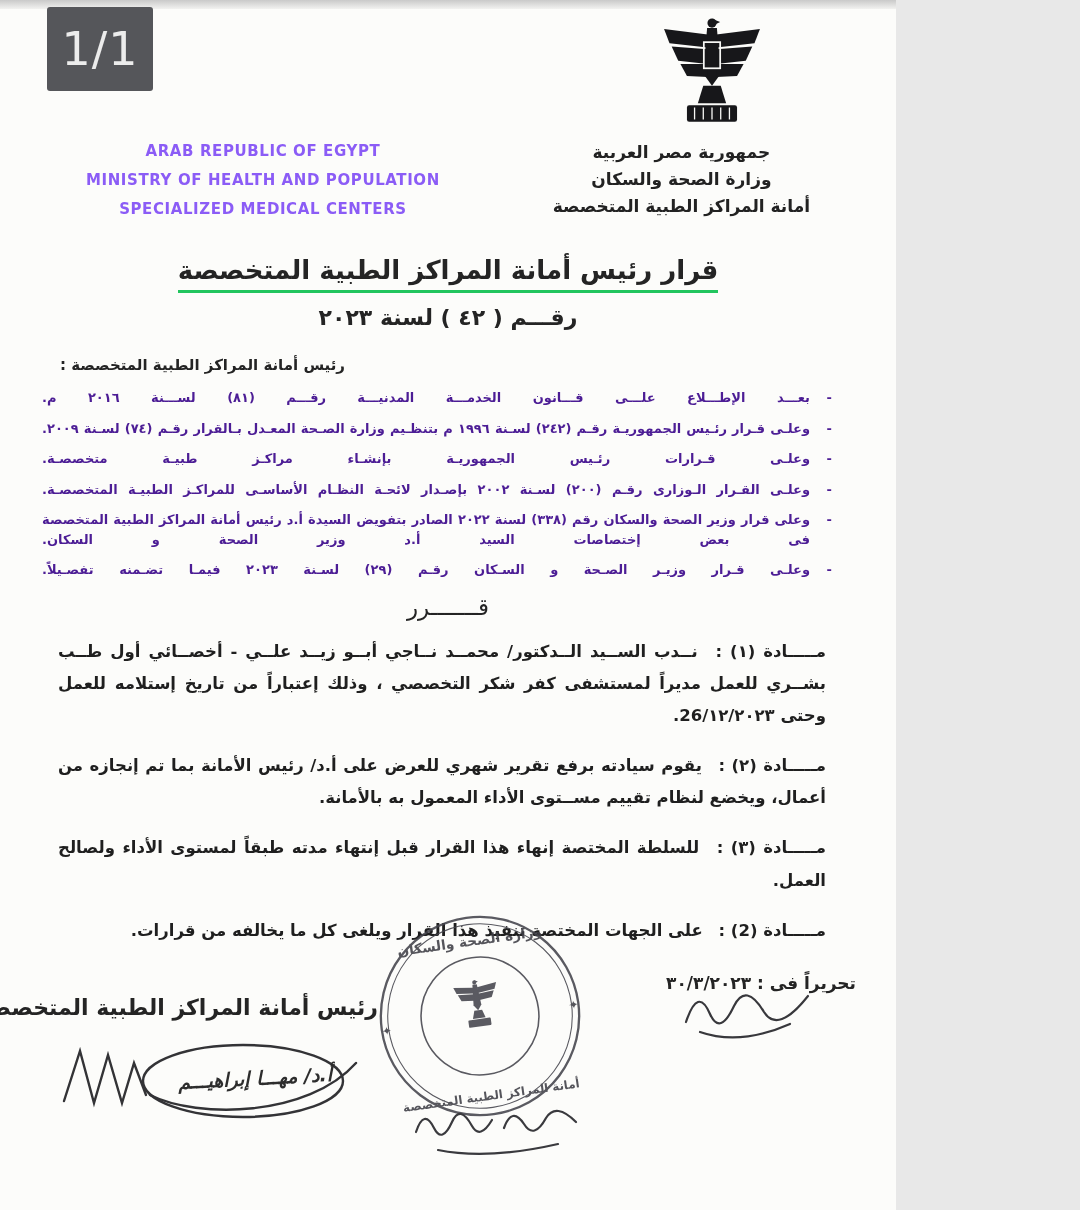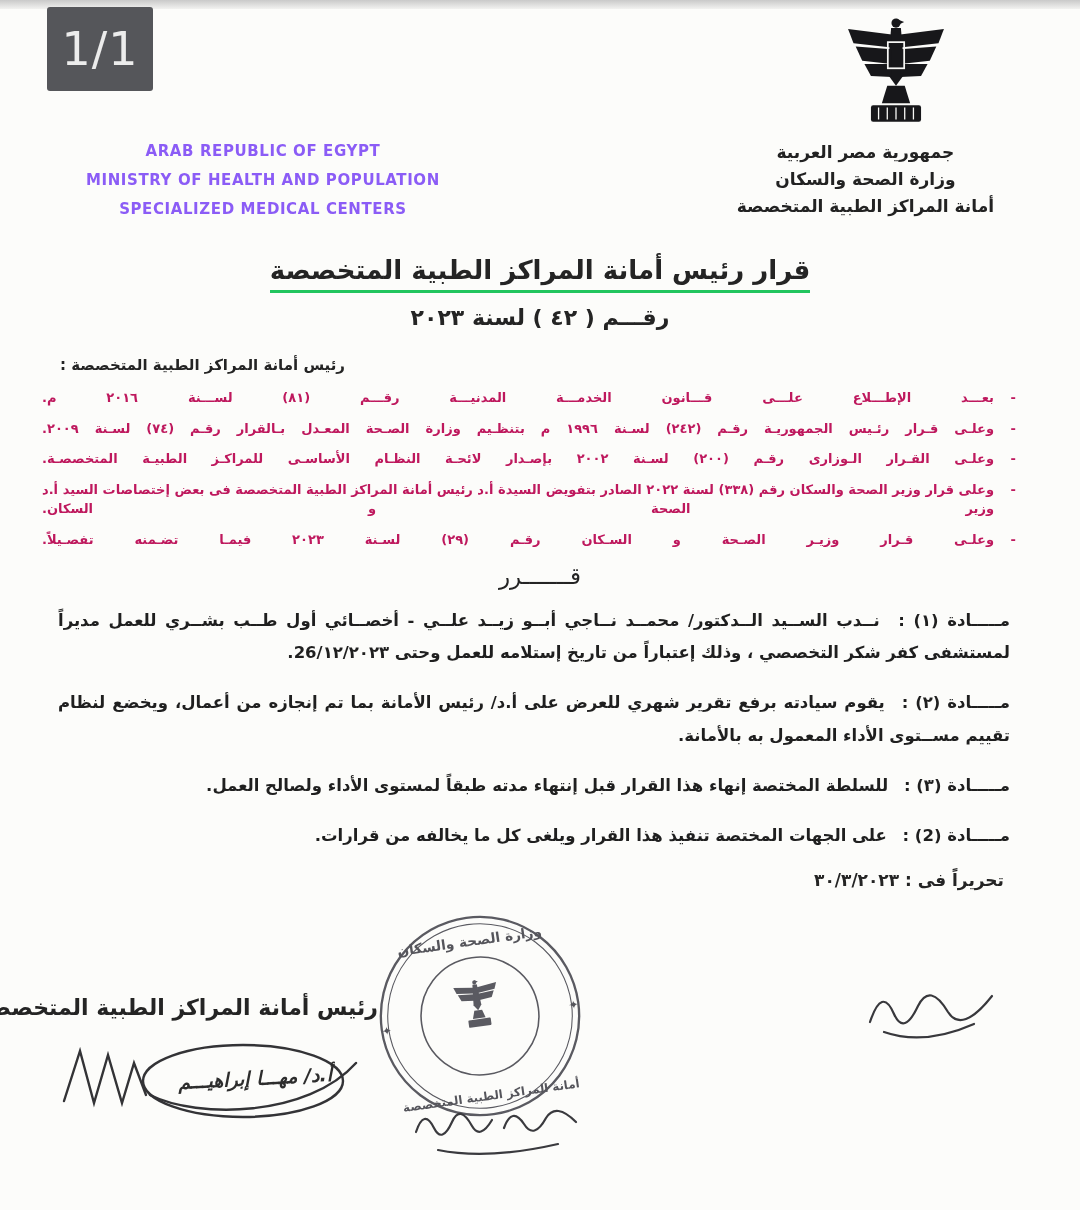--- a/index.html
+++ b/index.html
@@ -4,21 +4,21 @@
 <style>
   * { box-sizing: border-box; margin: 0; padding: 0; }
   html, body { width: 1080px; }
   body {
     font-family: "DejaVu Sans", sans-serif;
     background: #e8e8e8;
     color: #242424;
   }
   .scan {
     position: relative;
-    width: 1080px;
+    width: 896px;
     height: 1210px;
     background: #fcfcfa;
     overflow: hidden;
   }
   .scan::before {
     content: "";
     position: absolute;
     top: 0; left: 0; right: 0;
     height: 9px;
     background: linear-gradient(#c9c9c9, #f2f2f0);
@@ -99,21 +99,21 @@
     padding: 0 62px 0 42px;
     margin-top: 14px;
   }
   .recitals li {
     position: relative;
     padding-right: 24px;
     margin-bottom: 11px;
     font-size: 13px;
     font-weight: bold;
     line-height: 1.5;
-    color: #be185d;
+    color: #4c1d95;
     text-align: justify;
     text-align-last: justify;
   }
   .recitals li::before {
     content: "-";
     position: absolute;
     right: 2px; top: 0;
     font-weight: bold;
   }
 
@@ -133,22 +133,22 @@
     margin-bottom: 18px;
     text-align: justify;
     text-align-last: right;
     color: #1f1f1f;
   }
   .article .article-label { margin-left: 10px; }
 
   .issued {
     direction: rtl;
     text-align: right;
-    padding: 0 76px;
-    margin-top: 18px;
+    padding: 0 40px;
+    margin-top: 26px;
     font-size: 17px;
     font-weight: bold;
   }
 
   
   .sig-right { position: absolute; right: 78px; top: 982px; width: 140px; height: 60px; }
   .sig-block { position: absolute; left: 58px; top: 995px; width: 320px; }
   .sig-title {
     direction: rtl;
     font-size: 22px;
@@ -229,20 +229,21 @@
     <div class="doc-title">
       <div class="t1">قرار رئيس أمانة المراكز الطبية المتخصصة</div>
       <div class="t2">رقـــم ( ٤٢ ) لسنة ٢٠٢٣</div>
     </div>
 
     <div class="preamble">رئيس أمانة المراكز الطبية المتخصصة :</div>
 
     <ul class="recitals">
       <li>بعـــد الإطـــلاع علـــى قـــانون الخدمـــة المدنيـــة رقـــم (٨١) لســـنة ٢٠١٦ م.</li>
       <li>وعلـى قـرار رئـيس الجمهوريـة رقـم (٢٤٢) لسـنة ١٩٩٦ م بتنظـيم وزارة الصـحة المعـدل بـالقرار رقـم (٧٤) لسـنة ٢٠٠٩.</li>
+      <li>وعلـى قـرارات رئـيس الجمهوريـة بإنشـاء مراكـز طبيـة متخصصـة.</li>
       <li>وعلـى القـرار الـوزارى رقـم (٢٠٠) لسـنة ٢٠٠٢ بإصـدار لائحـة النظـام الأساسـى للمراكـز الطبيـة المتخصصـة.</li>
       <li>وعلى قرار وزير الصحة والسكان رقم (٣٣٨) لسنة ٢٠٢٢ الصادر بتفويض السيدة أ.د رئيس أمانة المراكز الطبية المتخصصة فى بعض إختصاصات السيد أ.د وزير الصحة و السكان.</li>
       <li>وعلـى قـرار وزيـر الصـحة و السـكان رقـم (٢٩) لسـنة ٢٠٢٣ فيمـا تضـمنه تفصـيلاً.</li>
     </ul>
 
     <div class="decision-word">قـــــــرر</div>
 
     <div class="articles">
       <p class="article">
         <span class="article-label">مـــــادة (١) :</span>

